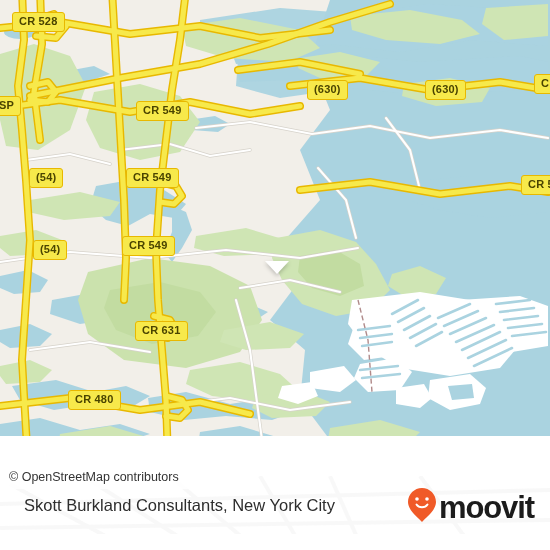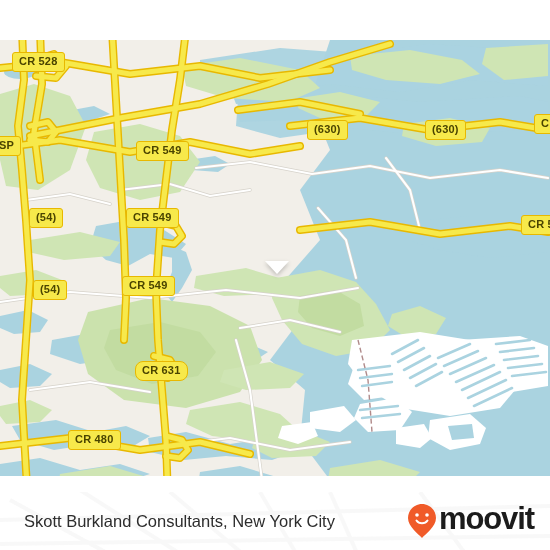--- a/index.html
+++ b/index.html
@@ -10,21 +10,20 @@
     background: #ffffff;
   }
   #page { position: relative; width: 550px; height: 550px; overflow: hidden; }
 
   
   #map {
     position: absolute; left: 0; top: 0;
     width: 550px; height: 436px;
     overflow: hidden;
     background: #f2efe9;
-    margin-top: 40px;
   }
   #map svg { position: absolute; left: 0; top: 0; display: block; }
 
   
   .shield {
     position: absolute;
     background: #f7e94b;
     border: 1.6px solid #e8b800;
     border-radius: 3px;
     color: #4a4400;
@@ -86,40 +85,40 @@
     background: rgba(255,255,255,.80);
     color: #333333;
     font-size: 12.5px;
     white-space: nowrap;
     z-index: 45;
   }
 
   
   #footer {
     position: absolute;
-    left: 0; top: 492px;
+    left: 0; top: 476px;
     width: 550px; height: 58px;
     background: #ffffff;
     overflow: hidden;
   }
   #footer-watermark { position: absolute; left: 0; top: -492px; opacity: .055; }
   #footer-title {
     position: absolute;
     left: 24px; top: 50%;
     transform: translateY(-50%);
     font-size: 16.5px;
     color: #2d2d2d;
     white-space: nowrap;
   }
   #brand {
     position: absolute;
     right: 16px; top: 50%;
     transform: translateY(-50%);
     display: flex;
-    align-items: flex-start;
+    align-items: flex-end;
     gap: 2px;
   }
   #brand-word {
     font-size: 31px;
     font-weight: bold;
     color: #1c1c1c;
     letter-spacing: -1.1px;
     line-height: 1;
   }
 </style>
@@ -341,27 +340,28 @@
         <div class="shield" style="left: -8px; top: 96px;">SP</div>
         <div class="shield" style="left: 136px; top: 101px;">CR 549</div>
         <div class="shield" style="left: 307px; top: 80px;">(630)</div>
         <div class="shield" style="left: 425px; top: 80px;">(630)</div>
         <div class="shield" style="left: 29px; top: 168px;">(54)</div>
         <div class="shield" style="left: 126px; top: 168px;">CR 549</div>
         <div class="shield" style="left: 534px; top: 74px;">CR 5</div>
         <div class="shield" style="left: 521px; top: 175px;">CR 5</div>
         <div class="shield" style="left: 33px; top: 240px;">(54)</div>
         <div class="shield" style="left: 122px; top: 236px;">CR 549</div>
-        <div class="shield" style="left: 135px; top: 321px; border-radius: 8px;">CR 631</div>
+        <div class="shield" style="left: 135px; top: 321px;">CR 631</div>
         <div class="shield" style="left: 68px; top: 390px;">CR 480</div>
       </div>
   </div>
 
   <div id="card-tail"></div>
 
+  <div id="attribution">© OpenStreetMap contributors</div>
 
   <div id="footer">
     <svg id="footer-watermark" width="550" height="550" viewBox="0 0 550 550">
       <g stroke="#8a8a8a" stroke-width="4" fill="none">
         <path d="M10 500 L120 560"></path>
           <path d="M80 490 L190 560"></path>
         <path d="M170 492 L250 560"></path>
           <path d="M260 492 L300 560"></path>
         <path d="M330 492 L360 560"></path>
           <path d="M420 492 L470 560"></path>

